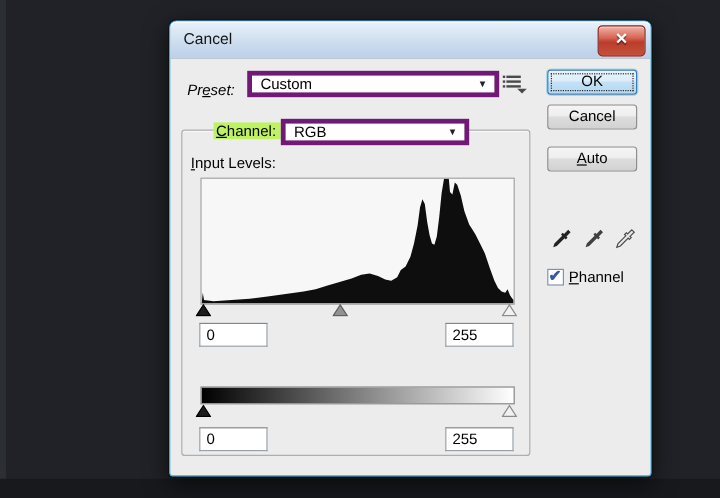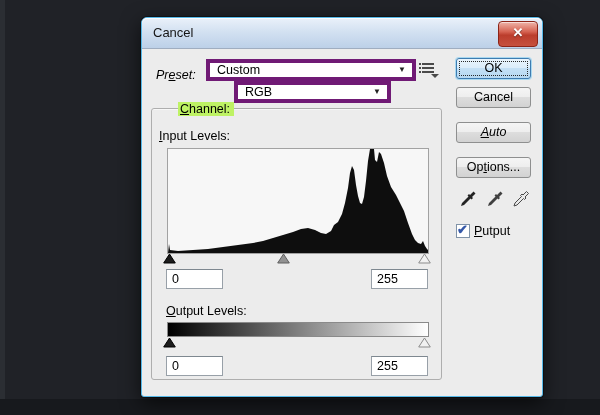--- a/index.html
+++ b/index.html
@@ -142,49 +142,48 @@
     <span class="line" style="top:0;"></span>
     <span class="dot" style="top:4px;"></span>
     <span class="line" style="top:4px;"></span>
     <span class="dot" style="top:8px;"></span>
     <span class="line" style="top:8px;"></span>
     <span class="mini-arrow"></span>
   </div>
 
   <div class="btn btn-default" style="top:40px;">OK</div>
   <div class="btn" style="top:69px;">Cancel</div>
-  <div class="btn" style="top:104px;font-style:italic;"><span class="u">A</span><span>uto</span></div>
-  <div class="btn" style="top:139px;"><span>Op</span><span class="u">t</span><span>ions...</span></div>
+  <div class="btn" style="top:104px;"><span class="u">A</span><span>uto</span></div>
 
   <div class="dropper d1" style="left:316px;">
     <svg width="20" height="20" viewBox="0 0 20 20">
         <path d="M15.5 2.5 L17.5 4.5 L14 8 L15 9 L13.5 10.5 L12.5 9.5 L6 16 L3 17 L4 14 L10.5 7.5 L9.5 6.5 L11 5 L12 6 Z"></path>
       </svg>
   </div>
   <div class="dropper d2" style="left:343px;">
     <svg width="20" height="20" viewBox="0 0 20 20">
         <path d="M15.5 2.5 L17.5 4.5 L14 8 L15 9 L13.5 10.5 L12.5 9.5 L6 16 L3 17 L4 14 L10.5 7.5 L9.5 6.5 L11 5 L12 6 Z"></path>
       </svg>
   </div>
   <div class="dropper d3" style="left:369px;">
     <svg width="20" height="20" viewBox="0 0 20 20">
         <path d="M15.5 2.5 L17.5 4.5 L14 8 L15 9 L13.5 10.5 L12.5 9.5 L6 16 L3 17 L4 14 L10.5 7.5 L9.5 6.5 L11 5 L12 6 Z"></path>
       </svg>
   </div>
 
   <div class="checkbox checked" id="preview-box">
     <span class="check">✔</span>
   </div>
-  <span class="label" style="left:332px;top:206px;"><span class="u">P</span><span>utput</span></span>
+  <span class="label" style="left:332px;top:206px;"><span class="u">P</span><span>hannel</span></span>
 
   <div class="group-box"></div>
 
   <span class="label channel-label"><span class="u">C</span><span>hannel:</span></span>
 
-  <div class="combo" style="left:92px;top:63px;width:157px;height:22px;z-index:2;">
+  <div class="combo" style="left:92px;top:81px;width:157px;height:22px;z-index:2;">
     <span>RGB</span>
     <span class="arrow">▼</span>
   </div>
 
   <span class="label" style="left:17px;top:111px;"><span class="u">I</span><span>nput Levels:</span></span>
 
   <div class="histogram-box">
     <svg width="260" height="104" viewBox="0 0 260 104" preserveAspectRatio="none">
       <polygon id="histogram-polygon" fill="#0e0e0e" points="0,104 0,104 1,95 2,101 10,102 25,101 40,100 55,98 70,96 85,94 95,92 105,89 115,86 125,83 133,80 140,79 147,81 153,84 158,85 163,82 166,76 170,73 174,65 177,54 180,39 182,24 184,17 186,21 188,36 190,47 192,54 194,55 196,48 198,32 200,12 202,0 206,0 207,11 209,13 211,3 213,5 216,14 219,27 223,38 228,46 232,54 236,62 240,74 244,85 247,91 250,94 253,95 255,92 257,97 259,100 260,101 260,104"></polygon>
     </svg>
@@ -198,21 +197,20 @@
         <polygon points="6.5,1 12.3,10 0.7,10"></polygon>
       </svg>
     <svg class="tri tri-white" style="left:257px;" viewBox="0 0 13 11" width="13" height="11">
         <polygon points="6.5,1 12.3,10 0.7,10"></polygon>
       </svg>
   </div>
 
   <div class="field" style="left:24px;top:251px;">0</div>
   <div class="field" style="left:229px;top:251px;">255</div>
 
-  <span class="label" style="left:24px;top:286px;"><span class="u">O</span><span>utput Levels:</span></span>
 
   <div class="gradient-bar"></div>
 
   <div class="slider-row" style="top:319px;">
     <svg class="tri tri-black" style="left:2px;" viewBox="0 0 13 11" width="13" height="11">
         <polygon points="6.5,1 12.3,10 0.7,10"></polygon>
       </svg>
     <svg class="tri tri-white" style="left:257px;" viewBox="0 0 13 11" width="13" height="11">
         <polygon points="6.5,1 12.3,10 0.7,10"></polygon>
       </svg>

